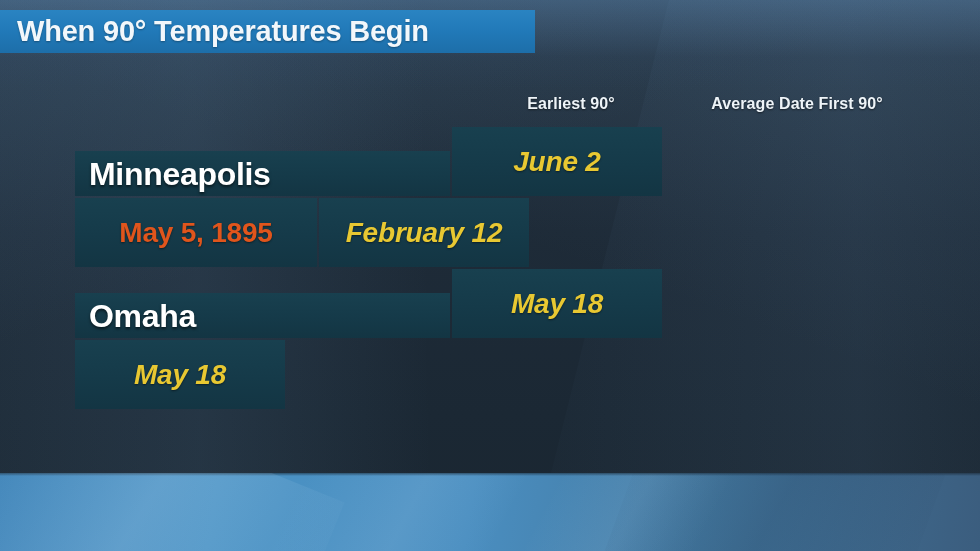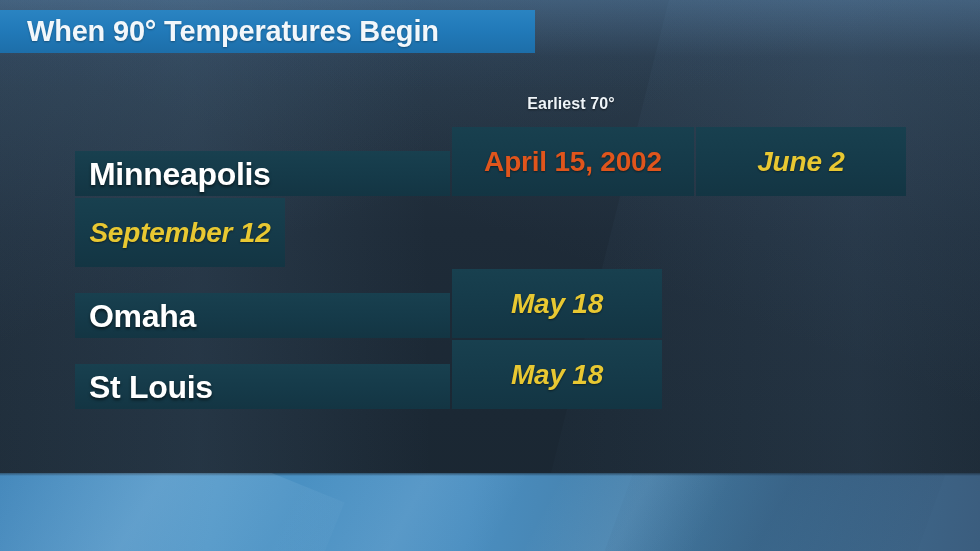--- a/index.html
+++ b/index.html
@@ -60,21 +60,21 @@
     position:absolute; left:0; right:0; top:0; height:3px;
     background:linear-gradient(180deg, rgba(20,30,40,0.55), rgba(20,30,40,0));
   }
 
   
   #title-banner {
     position:absolute; left:0; top:10px;
     width:535px; height:43px;
     background:linear-gradient(180deg, #2a84c2 0%, #2179b8 50%, #1d6ea9 100%);
     display:flex; align-items:center;
-    padding-left:27px;
+    padding-left:17px;
   }
   #title-text {
     color:#f2f7fb;
     font-size:29px;
     font-weight:bold;
     letter-spacing:-0.2px;
     line-height:1;
     text-shadow:0 1px 2px rgba(0,0,0,0.30);
     white-space:nowrap;
   }
@@ -177,53 +177,51 @@
 </div>
 
 <div id="title-banner">
   <div id="title-text">When 90° Temperatures Begin</div>
 </div>
 
 <div id="table">
 
   <div class="header-row">
     <div class="hdr col-city"></div>
-    <div class="hdr col-early">Earliest 70°</div>
+    <div class="hdr col-early">Earliest 90°</div>
+    <div class="hdr col-avg">Average Date First 90°</div>
   </div>
 
   <div class="data-row">
     <div class="cell city col-city">
         <span class="city-text">Minneapolis</span>
       </div>
+    <div class="cell avg col-avg">
+        <span class="avg-text">June 2</span>
+      </div>
+  </div>
+
+  <div class="data-row">
     <div class="cell early col-early">
-        <span class="early-text">April 15, 2002</span>
-      </div>
-    <div class="cell avg col-avg">
-        <span class="avg-text">June 2</span>
-      </div>
-  </div>
-
-  <div class="data-row">
-    <div class="cell avg col-avg">
-        <span class="avg-text">September 12</span>
+        <span class="early-text">May 5, 1895</span>
+      </div>
+    <div class="cell avg col-avg">
+        <span class="avg-text">February 12</span>
       </div>
   </div>
 
 
   <div class="data-row">
     <div class="cell city col-city">
         <span class="city-text">Omaha</span>
       </div>
     <div class="cell avg col-avg">
         <span class="avg-text">May 18</span>
       </div>
   </div>
 
   <div class="data-row">
-    <div class="cell city col-city">
-        <span class="city-text">St Louis</span>
-      </div>
     <div class="cell avg col-avg">
         <span class="avg-text">May 18</span>
       </div>
   </div>
 
 </div>
 
 </body></html>

